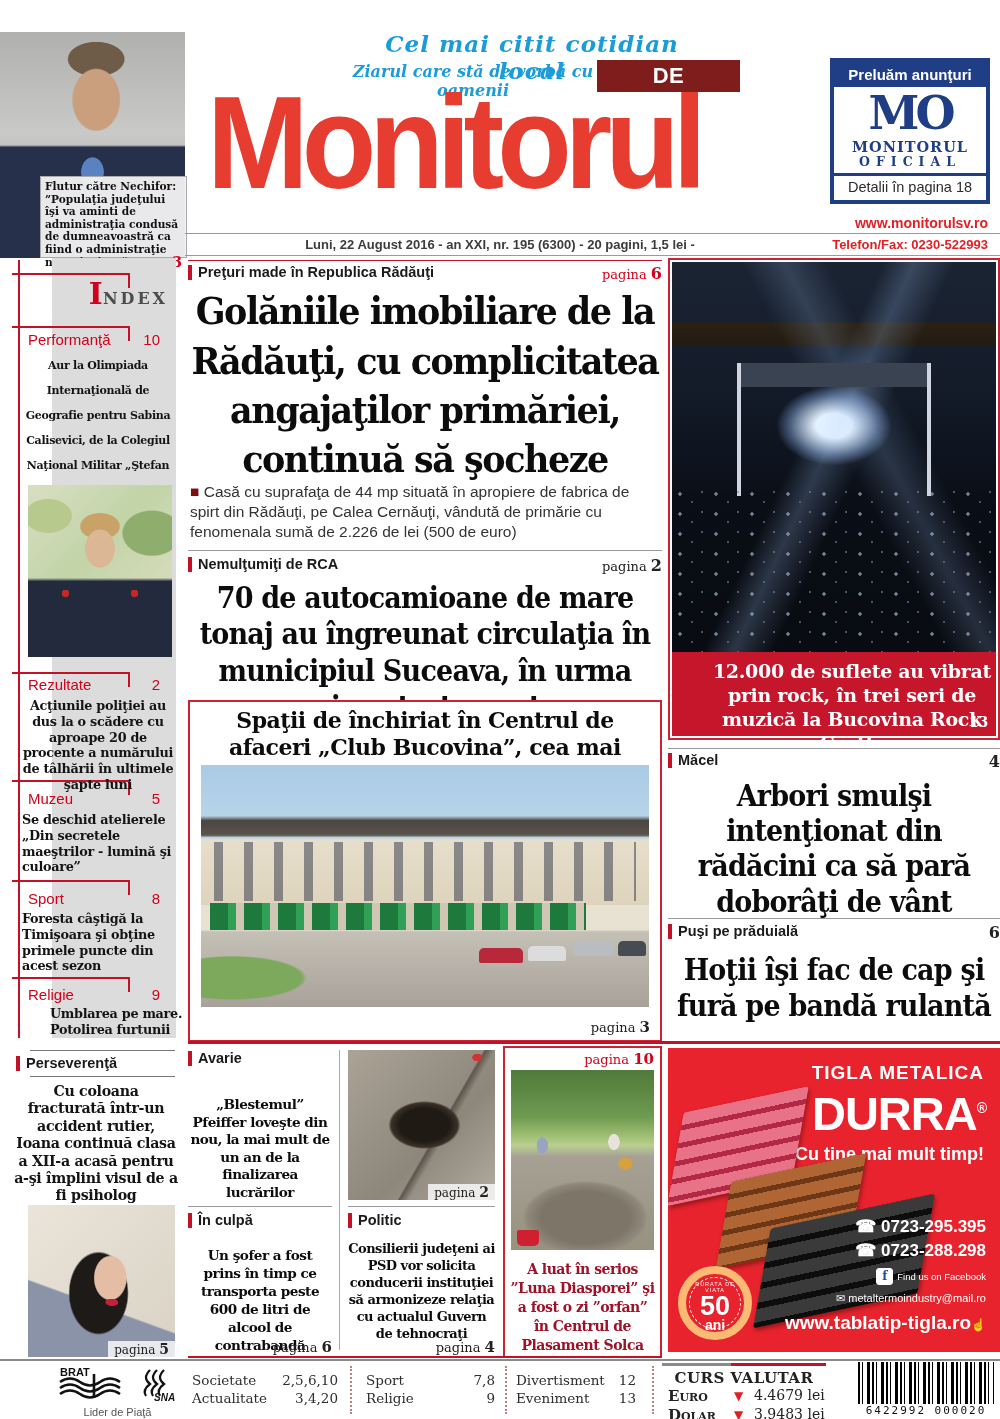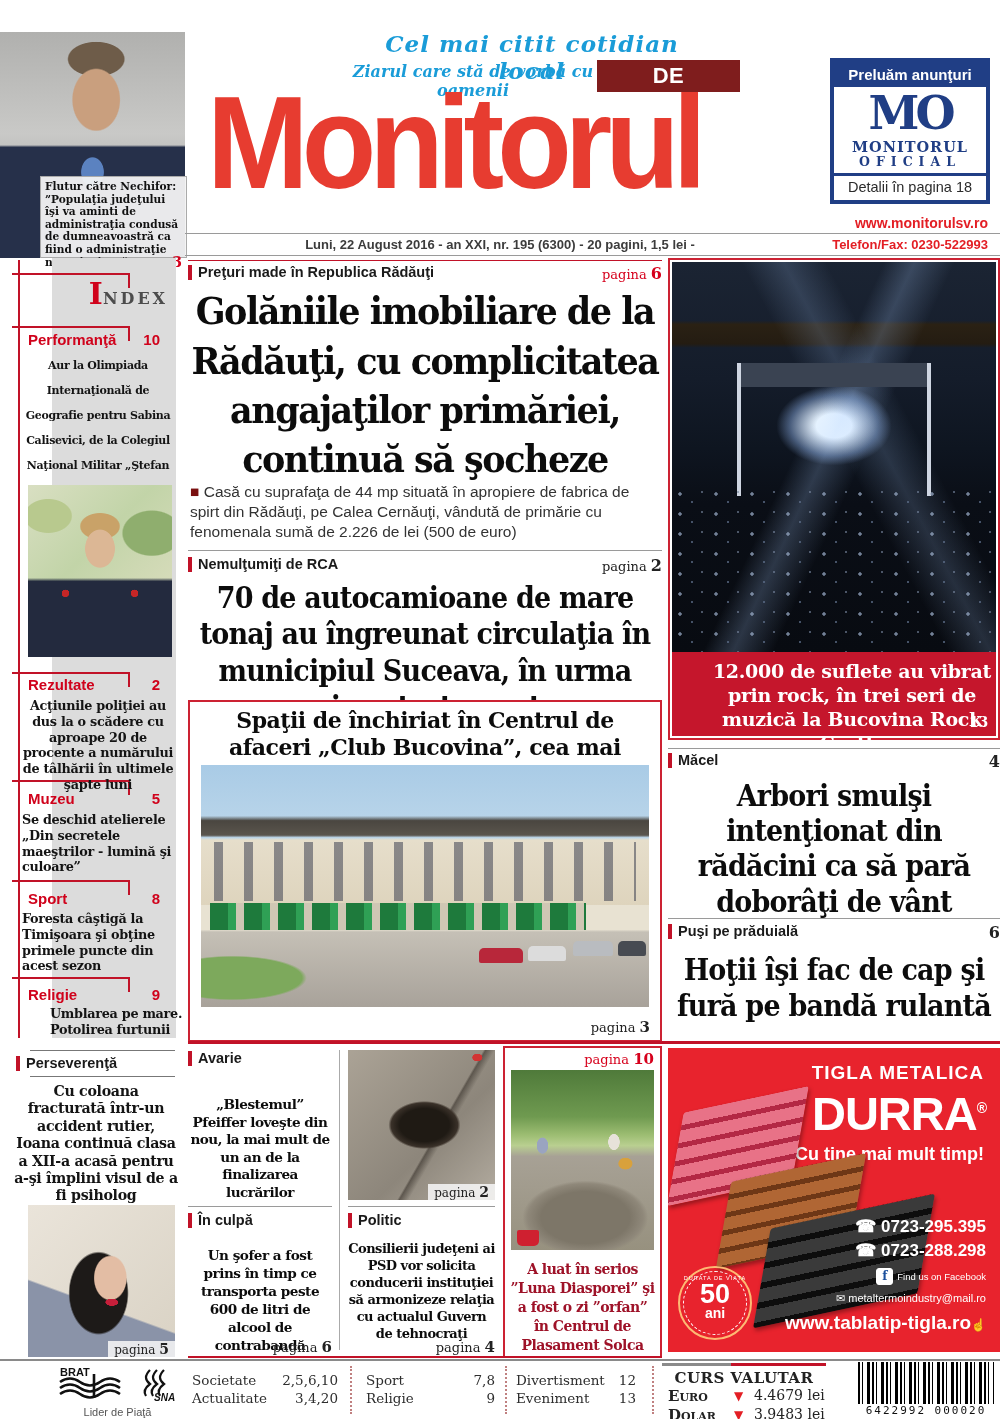--- a/index.html
+++ b/index.html
@@ -31,21 +31,21 @@
   .mobox .mono{font-family:"DejaVu Serif",serif;font-weight:700;font-size:46px;line-height:52px;color:#203e85;letter-spacing:-4px;}
   .mobox .mn{font-family:"DejaVu Serif",serif;font-weight:700;font-size:14.5px;color:#203e85;letter-spacing:1px;line-height:15px;}
   .mobox .mo2{font-family:"DejaVu Serif",serif;font-weight:700;font-size:12.5px;color:#203e85;letter-spacing:6px;line-height:15px;}
   .mobox .mf{border-top:3px solid #203e85;color:#2b2b2b;font-size:14.5px;line-height:22px;margin-top:4px;}
 
   
   .graystrip{background:#dcdcdc;}
   .idxrule{position:absolute;left:12px;width:118px;height:2px;background:#c11228;}
   .idxrule:after{content:"";position:absolute;right:0;top:0;width:2px;height:15px;background:#c11228;}
   .sechead{position:absolute;left:28px;width:132px;display:flex;justify-content:space-between;
-           color:#d0021b;font-weight:bold;font-size:15px;}
+           color:#d0021b;font-weight:normal;font-size:15px;}
   .sectext{position:absolute;left:22px;width:152px;text-align:center;font-family:"DejaVu Serif",serif;
            font-weight:700;font-size:12.8px;line-height:15.8px;color:#141414;letter-spacing:-0.3px;}
   .idxtitle{font-family:"DejaVu Serif",serif;text-align:right;}
   .idxtitle .bigI{color:#d0021b;font-size:30px;font-weight:700;}
   .idxtitle .rest{color:#4c4c4c;font-size:16px;font-weight:700;letter-spacing:3px;}
 
   .caption-box{background:rgba(243,243,243,0.95);border:1px solid #aaa;font-family:"DejaVu Serif",serif;
                font-weight:700;font-size:10.6px;line-height:12.6px;color:#111;padding:3px 4px;}
   .pagetag{position:absolute;background:rgba(245,245,245,0.88);padding:0 6px;font-family:"DejaVu Serif",serif;font-size:12px;color:#222;}
   .pagetag b{font-size:14px;}
@@ -124,21 +124,21 @@
   
   .durra{position:absolute;background:#e8232d;color:#fff;overflow:hidden;}
   .durra .t1{position:absolute;right:16px;top:14px;font-size:19px;font-weight:bold;letter-spacing:1px;}
   .durra .t2{position:absolute;right:14px;top:34px;font-size:47px;font-weight:900;letter-spacing:-1px;line-height:52px;}
   .durra .t2 sup{font-size:14px;font-weight:700;}
   .durra .t3{position:absolute;right:16px;top:96px;font-size:18px;font-weight:bold;}
   .tile{position:absolute;transform:rotate(-12deg) skewX(-22deg);border-radius:3px;box-shadow:2px 3px 4px rgba(0,0,0,0.35);}
   .tile-pink{background:repeating-linear-gradient(180deg,#e87287 0 12px,#b32844 12px 17px),linear-gradient(90deg,rgba(255,255,255,.55),rgba(0,0,0,0) 50%);}
   .tile-brown{background:repeating-linear-gradient(180deg,#b06634 0 12px,#6e3716 12px 17px);}
   .tile-black{background:repeating-linear-gradient(180deg,#3a3a3a 0 13px,#0d0d0d 13px 19px);}
-  .badge{position:absolute;width:74px;height:74px;border:2px solid #fdba74;border-radius:50%;text-align:center;box-sizing:border-box;}
+  .badge{position:absolute;width:74px;height:74px;border:8px solid #fdba74;border-radius:50%;text-align:center;box-sizing:border-box;}
   .badge:after{content:"";position:absolute;inset:3px;border:1px dashed #fff;border-radius:50%;}
   .badge .bt{font-size:5.5px;letter-spacing:1px;display:block;margin-top:7px;}
   .badge .bn{font-size:27px;font-weight:900;line-height:26px;display:block;}
   .badge .bu{font-size:14px;font-weight:700;line-height:13px;display:block;}
   .durra .ph1,.durra .ph2{position:absolute;right:14px;font-size:17px;font-weight:bold;}
   .durra .fbrow{position:absolute;right:14px;display:flex;align-items:center;gap:4px;font-size:9.5px;}
   .durra .fbic{display:inline-block;width:15px;height:15px;border:1px solid #fff;border-radius:3px;background:#fff;color:#1a4f9c;
                font-family:"DejaVu Serif",serif;font-weight:700;font-size:12px;line-height:15px;text-align:center;}
   .durra .em{position:absolute;right:14px;font-size:11px;}
   .durra .web{position:absolute;right:14px;font-size:19px;font-weight:900;}

